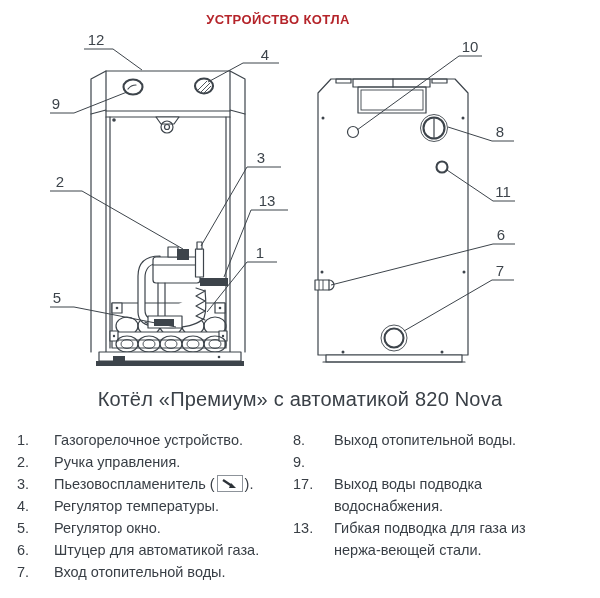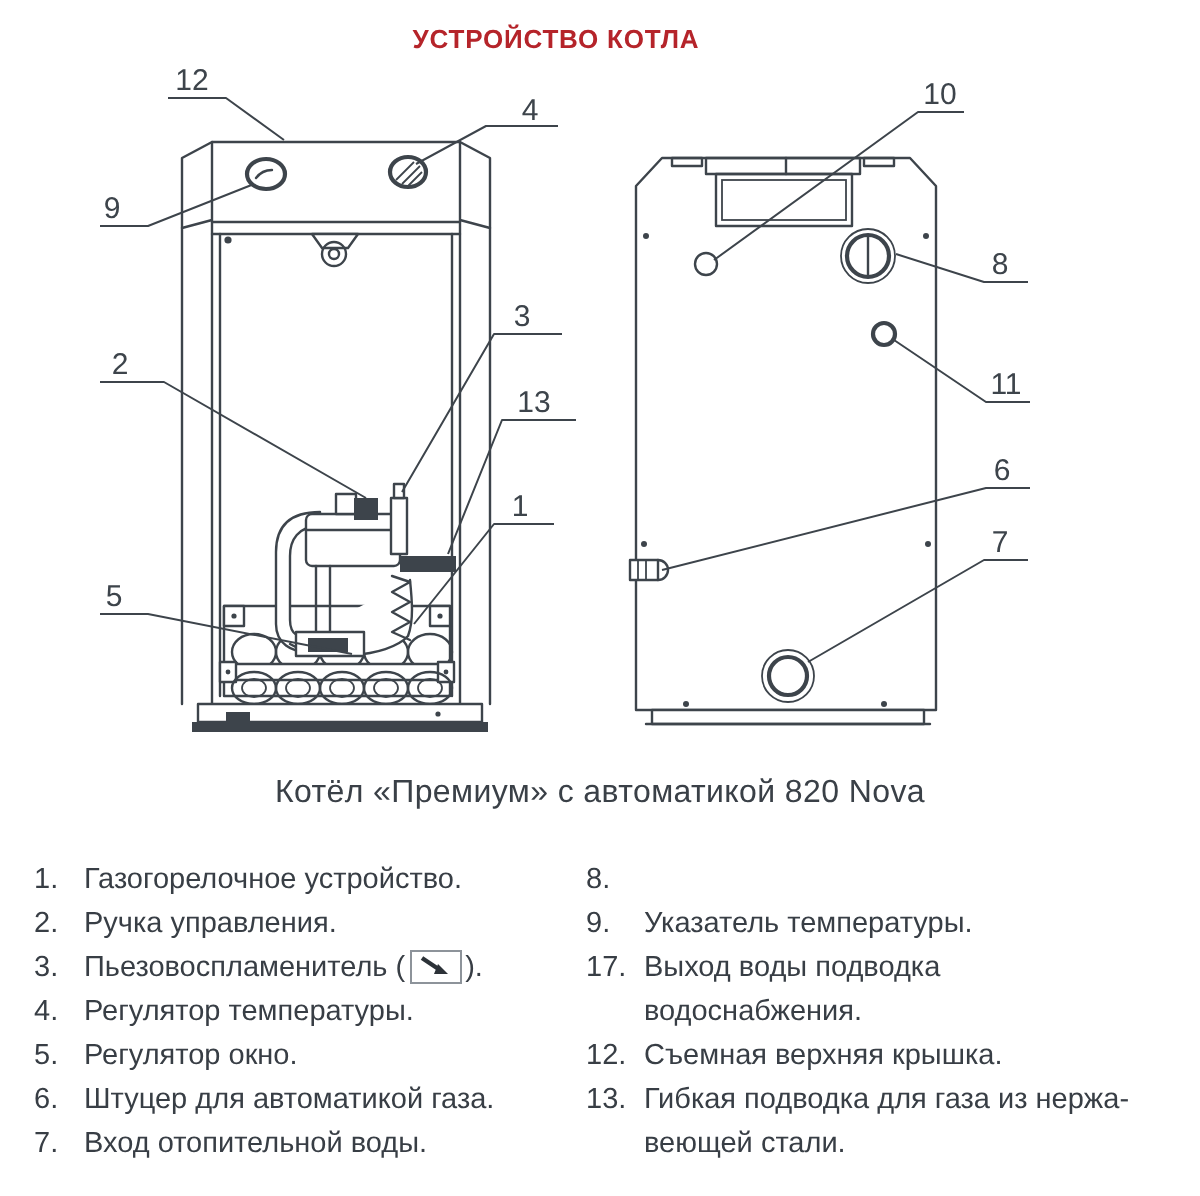--- a/index.html
+++ b/index.html
@@ -1,39 +1,39 @@
 <!DOCTYPE html>
 <html><head>
 <meta charset="utf-8">
 <style>
   html,body{margin:0;padding:0;}
   body{width:600px;height:598px;background:#ffffff;font-family:"Liberation Sans",sans-serif;}
   .page{position:relative;width:600px;height:598px;overflow:hidden;background:#fff;}
   .title{position:absolute;top:12px;left:0;width:556px;text-align:center;
          font-size:13px;font-weight:bold;letter-spacing:.4px;color:#b5242a;}
   .caption{position:absolute;top:388px;left:0;width:600px;text-align:center;
-           font-size:16px;color:#3a4047;letter-spacing:.2px;}
+           font-size:20px;color:#3a4047;letter-spacing:.2px;}
   .diagram-svg{position:absolute;top:0;left:0;}
   .ln{fill:none;stroke:#3d444b;stroke-width:1.2;stroke-linejoin:round;stroke-linecap:round;}
   .ln2{fill:none;stroke:#3d444b;stroke-width:2.1;stroke-linejoin:round;stroke-linecap:round;}
   .thin{fill:none;stroke:#3d444b;stroke-width:.9;}
   .fillw{fill:#fff;}
   .dk{fill:#3d444b;stroke:none;}
   .dot{fill:#3d444b;stroke:none;}
   .leader{fill:none;stroke:#3d444b;stroke-width:1;stroke-linejoin:round;}
   .callout{font-size:15px;fill:#3d444b;text-anchor:middle;}
   .legend{position:absolute;top:429px;left:0;width:600px;font-size:14.5px;color:#383e45;}
   .col{position:absolute;top:0;}
   .col-left{left:17px;width:262px;}
   .col-right{left:293px;width:282px;}
   .row{display:flex;line-height:22px;}
   .num{flex:none;}
   .col-left .num{width:25px;}
   .col-right .num{width:29px;}
-  .txt{flex:1;}
+  .txt{flex:1;margin-left:12px;}
   .piezo-box{display:inline-block;width:24px;height:15px;border:1px solid #8d939a;
              vertical-align:-3px;margin:0 2px;background:#fff;}
 </style>
 </head>
 <body>
 
 <div class="page">
 
   <div class="title">УСТРОЙСТВО КОТЛА</div>
 
@@ -244,33 +244,29 @@
         <span class="txt">Штуцер для автоматикой газа.</span>
       </div>
       <div class="row">
         <span class="num">7.</span>
         <span class="txt">Вход отопительной воды.</span>
       </div>
     </div>
     <div class="col col-right">
       <div class="row">
         <span class="num">8.</span>
+        <span class="txt">Выход отопительной воды.</span>
       </div>
       <div class="row">
         <span class="num">9.</span>
-        <span class="txt">Указатель температуры.</span>
       </div>
       <div class="row">
         <span class="num">17.</span>
         <span class="txt">Выход воды подводка водоснабжения.</span>
       </div>
       <div class="row">
-        <span class="num">12.</span>
-        <span class="txt">Съемная верхняя крышка.</span>
-      </div>
-      <div class="row">
         <span class="num">13.</span>
         <span class="txt">Гибкая подводка для газа из нержа-веющей стали.</span>
       </div>
     </div>
   </div>
 
 </div>
 
 </body></html>

